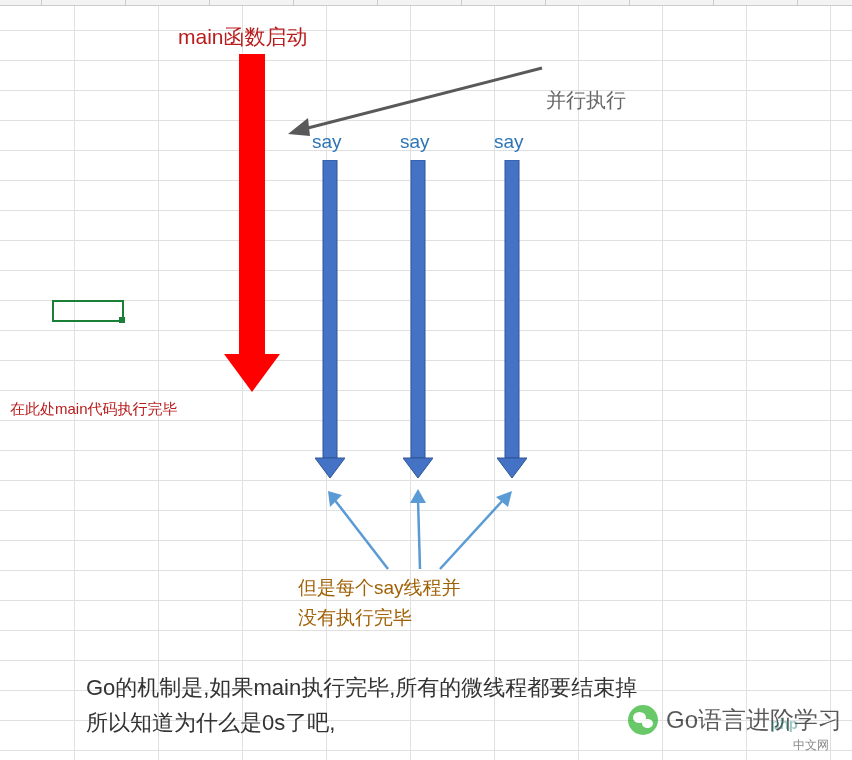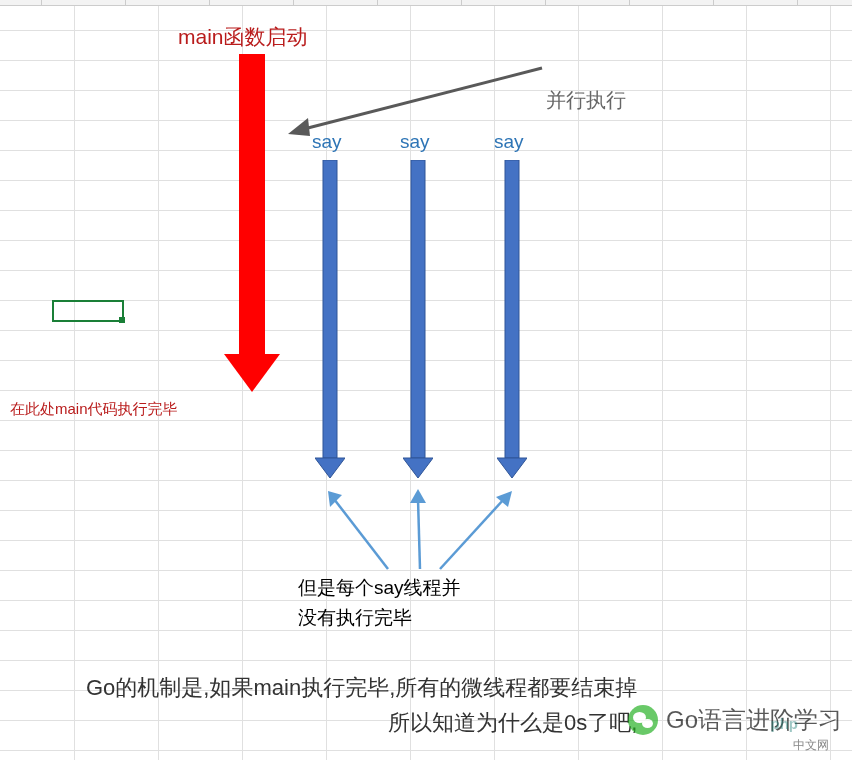--- a/index.html
+++ b/index.html
@@ -58,22 +58,22 @@
       width: 6px; height: 6px;
       background: #1a7f37;
     }
     
     
     .label {
       position: absolute;
       font-size: 20px;
     }
     .label-red { color: #b91c1c; }
-    .label-blue { color: #000000; font-size: 19px; }
-    .label-black { color: #333; font-size: 22px; line-height: 1.6; text-align: right; }
+    .label-blue { color: #a16207; font-size: 19px; }
+    .label-black { color: #333; font-size: 22px; line-height: 1.6; }
     .label-dark { color: #666; font-size: 20px; line-height: 1.5; }
     
     .main-title { left: 178px; top: 23px; font-size: 21px; }
     .main-done { left: 10px; top: 400px; font-size: 15px; }
     .dark-note { left: 546px; top: 55px; }
     .say1 { left: 312px; top: 131px; color: #2e75b6; font-size: 19px; }
     .say2 { left: 400px; top: 131px; color: #2e75b6; font-size: 19px; }
     .say3 { left: 494px; top: 131px; color: #2e75b6; font-size: 19px; }
     .blue-note { left: 298px; top: 573px; line-height: 1.6; }
     .bottom-note { left: 86px; top: 670px; }

